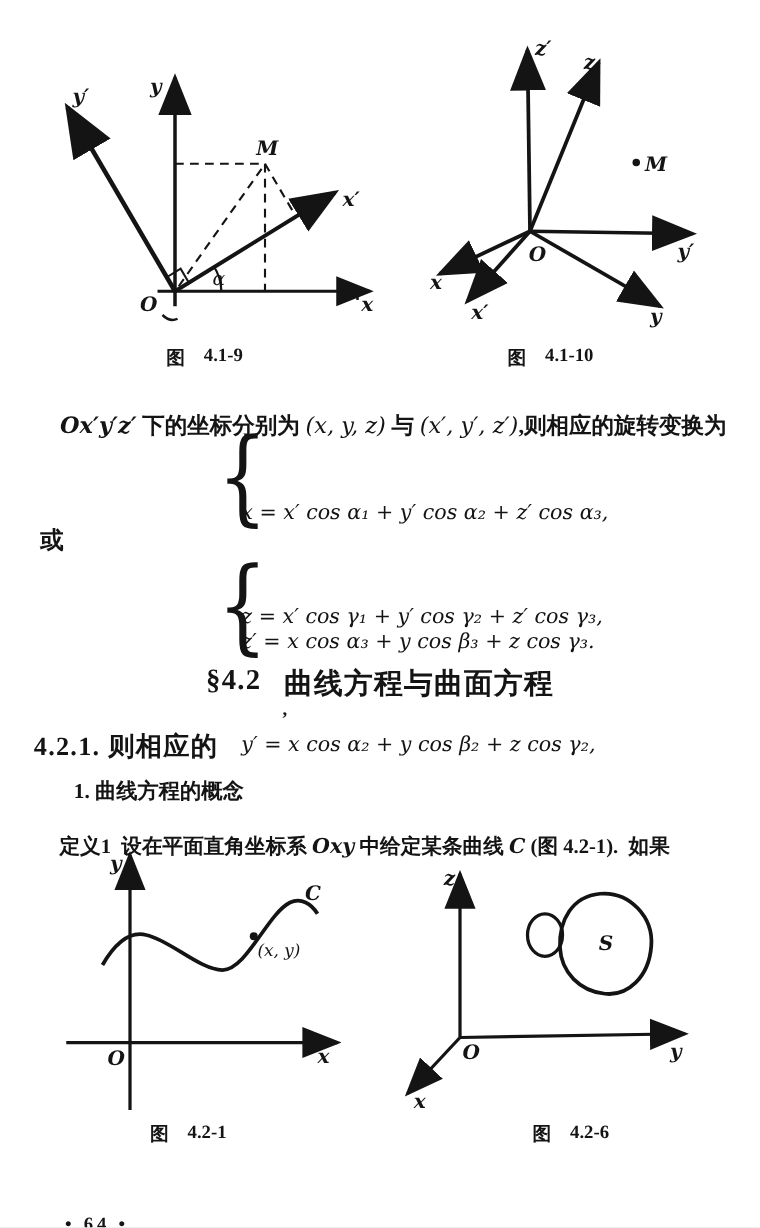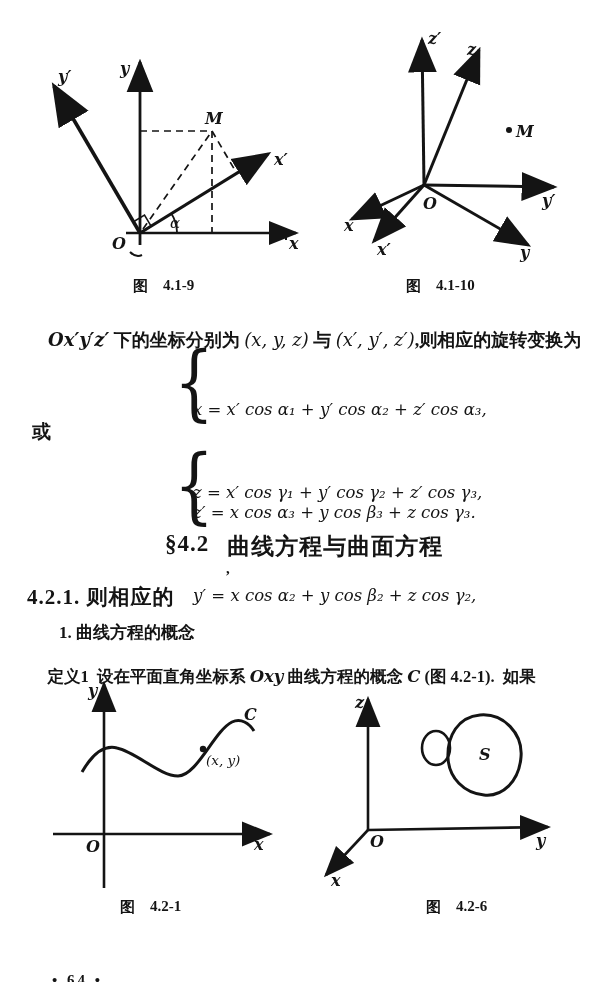--- a/index.html
+++ b/index.html
@@ -118,21 +118,21 @@
   <div class="abs heading" style="left:0;top:531px">
     <span>§4.2</span>
     <span>曲线方程与曲面方程</span>
   </div>
   <div class="abs straymark" style="left:226px;top:560px">,</div>
 
   <div class="abs subsection" style="left:27px;top:583px">4.2.1. 则相应的</div>
   <div class="abs listitem" style="left:59px;top:621px">1. 曲线方程的概念</div>
 
   <div class="abs defline" style="left:31px;top:646px">
-    <span class="xb">定义1</span><span>  设在平面直角坐标系 </span><span class="m">Oxy</span><span> 曲线方程的概念 </span><span class="m">C</span><span> (图 4.2-1).  如果</span>
+    <span class="xb">定义1</span><span>  设在平面直角坐标系 </span><span class="m">Oxy</span><span> 中给定某条曲线 </span><span class="m">C</span><span> (图 4.2-1).  如果</span>
   </div>
 
   <svg class="fig" style="left:40px;top:676px" width="245" height="218" viewBox="40 676 245 218">
     <line x1="104" y1="888" x2="104" y2="684" stroke-width="2.6" marker-end="url(#arw)"></line>
     <line x1="53" y1="834" x2="270" y2="834" stroke-width="2.6" marker-end="url(#arw)"></line>
     <path fill="none" stroke-width="3" d="M 82,772 C 93,753 105,745 117,748 C 136,752 160,776 178,776 C 197,776 214,731 232,722 C 241,718 249,723 254,731"></path>
     <circle cx="203" cy="749" r="3.2" fill="#141414"></circle>
     <text class="flbl" x="88" y="696">y</text>
     <text class="flbl" x="254" y="850">x</text>
     <text class="flbl" x="86" y="852">O</text>

